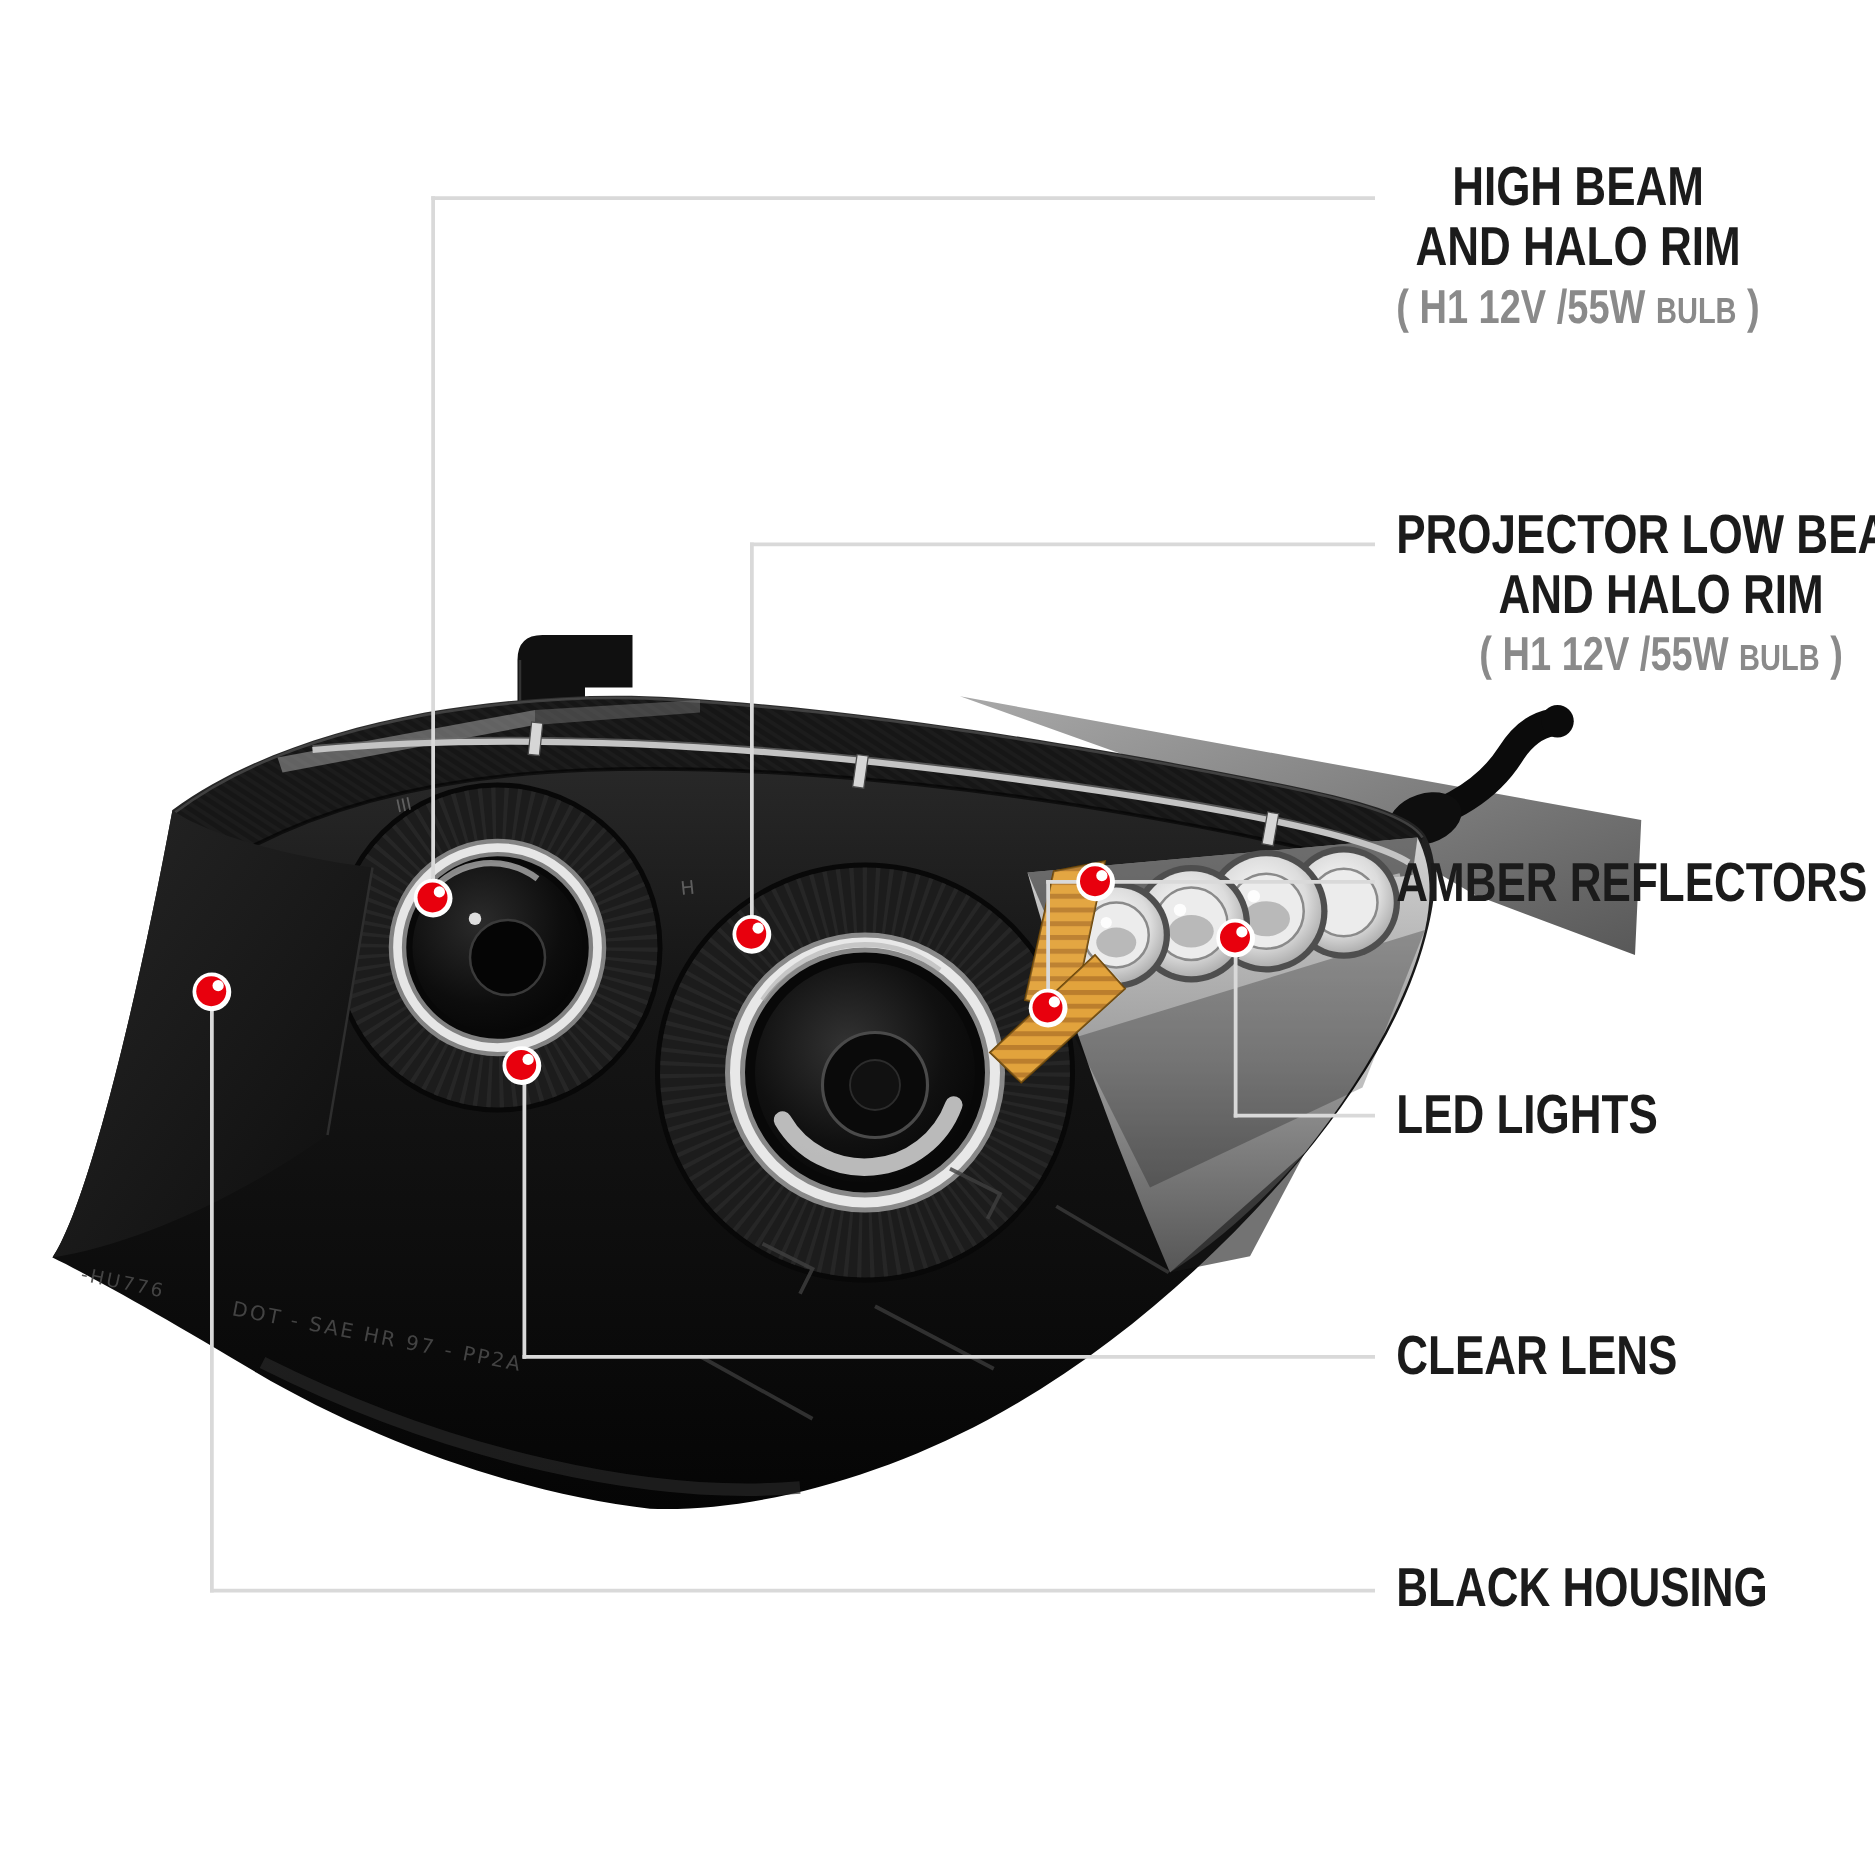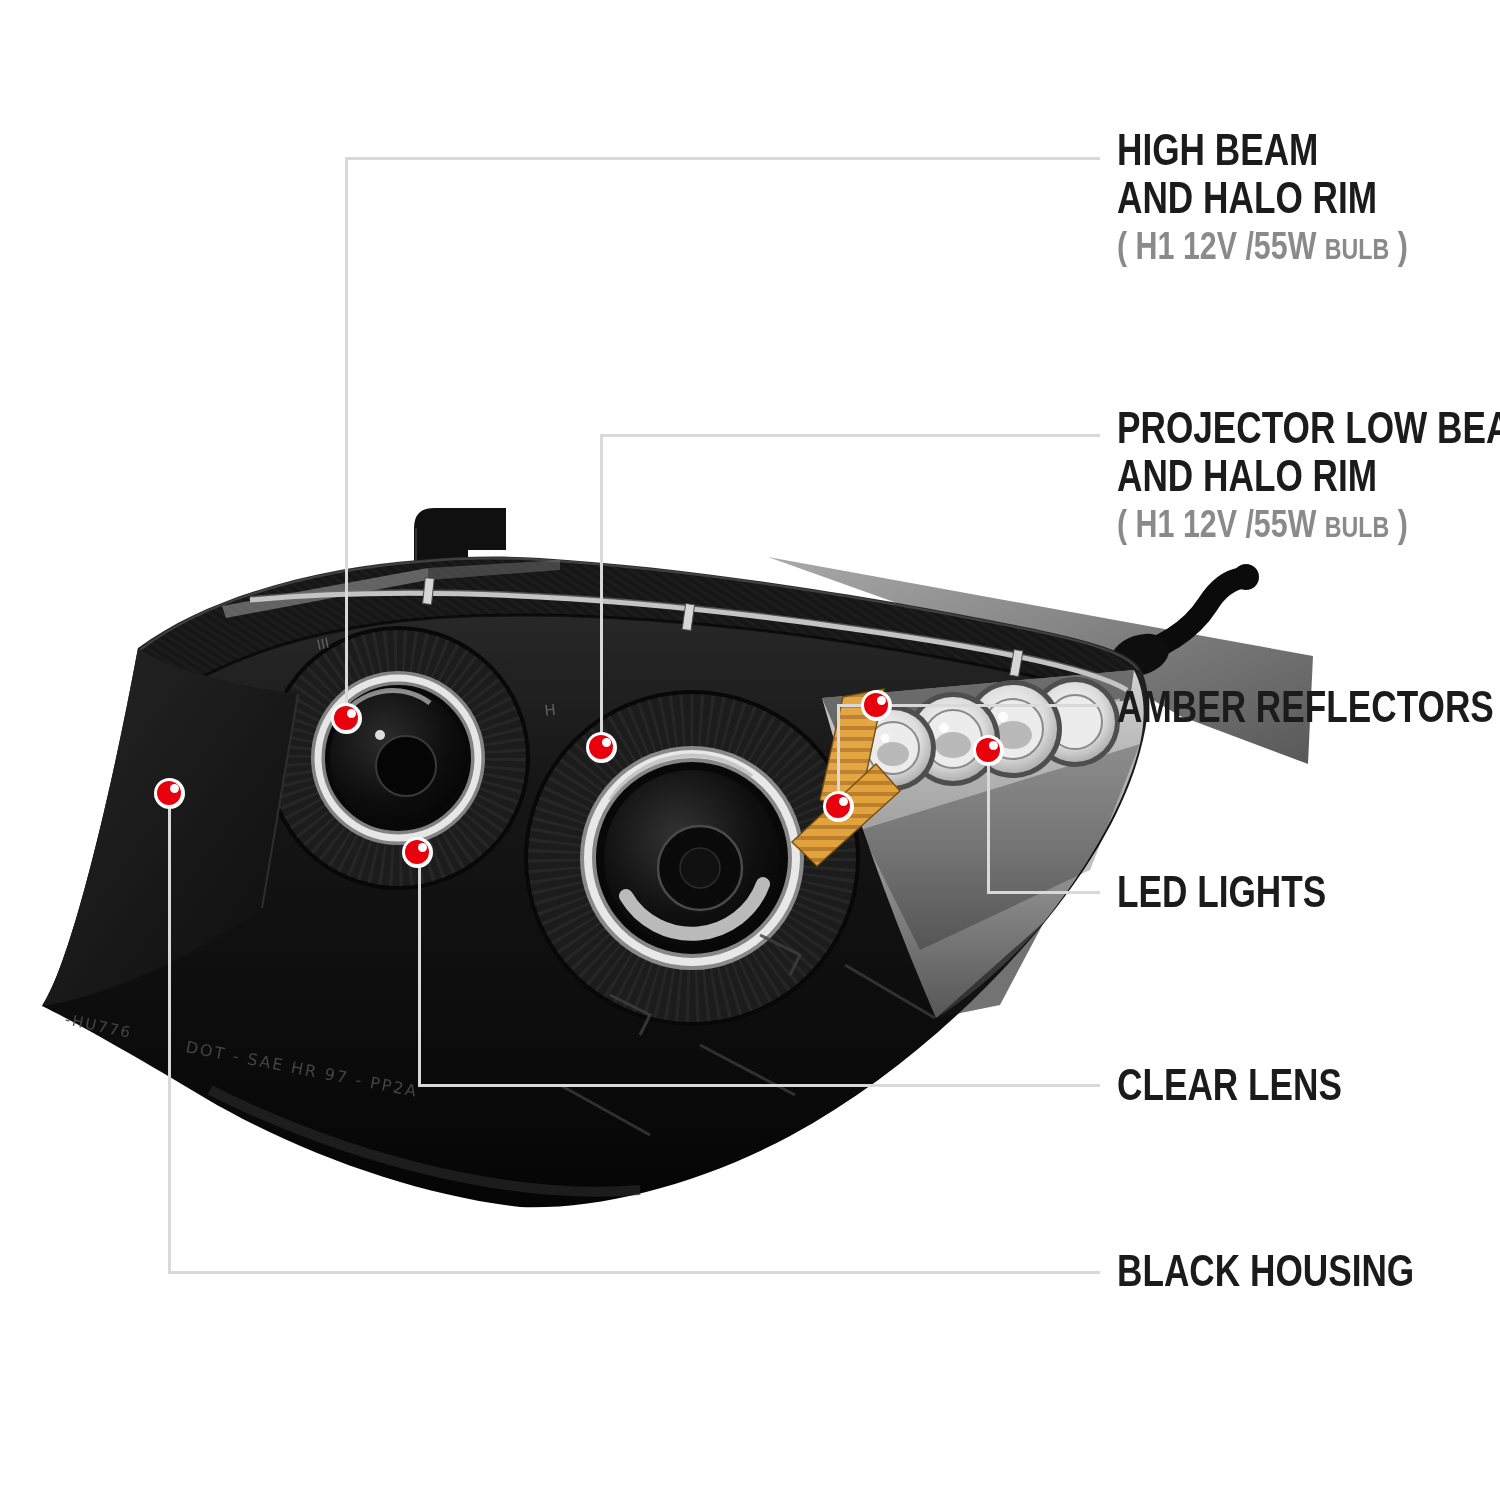--- a/index.html
+++ b/index.html
@@ -208,21 +208,21 @@
     </g>
     <g>
       <path d="M 250 597 C 430 581 640 595 860 627 C 1000 647 1095 667 1127 687" fill="none" stroke="#6e6e6e" stroke-width="2" opacity="0.7"></path>
       <path d="M 250 600 C 430 584 640 598 860 630 C 1000 650 1095 670 1127 690" fill="none" stroke="#c4c4c4" stroke-width="5"></path>
       <rect x="424" y="578" width="9" height="26" transform="rotate(6 428 590)" fill="#d6d6d6" stroke="#4a4a4a" stroke-width="1"></rect>
       <rect x="684" y="604" width="9" height="26" transform="rotate(8 688 616)" fill="#d6d6d6" stroke="#4a4a4a" stroke-width="1"></rect>
       <rect x="1012" y="650" width="9" height="26" transform="rotate(10 1016 662)" fill="#d6d6d6" stroke="#4a4a4a" stroke-width="1"></rect>
     </g>
   </svg>
 
-  <div id="callout-overlay" style="position:absolute;left:0;top:0;width:1500px;height:1500px;">
+  <div id="callout-overlay" style="position:absolute;left:0;top:0;width:1500px;height:1500px;text-align:center;">
       <div class="cline" style="left: 344.5px; top: 156.5px; width: 3px; height: 563px;"></div>
       <div class="cline" style="left: 344.5px; top: 156.5px; height: 3px; width: 755px;"></div>
       <div class="cline" style="left: 599.5px; top: 433.5px; width: 3px; height: 315px;"></div>
       <div class="cline" style="left: 599.5px; top: 433.5px; height: 3px; width: 500px;"></div>
       <div class="cline" style="left: 836.5px; top: 703.5px; width: 3px; height: 104px;"></div>
       <div class="cline" style="left: 836.5px; top: 703.5px; height: 3px; width: 263px;"></div>
       <div class="cline" style="left: 986.5px; top: 748.5px; width: 3px; height: 145px;"></div>
       <div class="cline" style="left: 986.5px; top: 890.5px; height: 3px; width: 113px;"></div>
       <div class="cline" style="left: 417.5px; top: 850.5px; width: 3px; height: 236px;"></div>
       <div class="cline" style="left: 417.5px; top: 1083.5px; height: 3px; width: 682px;"></div>

